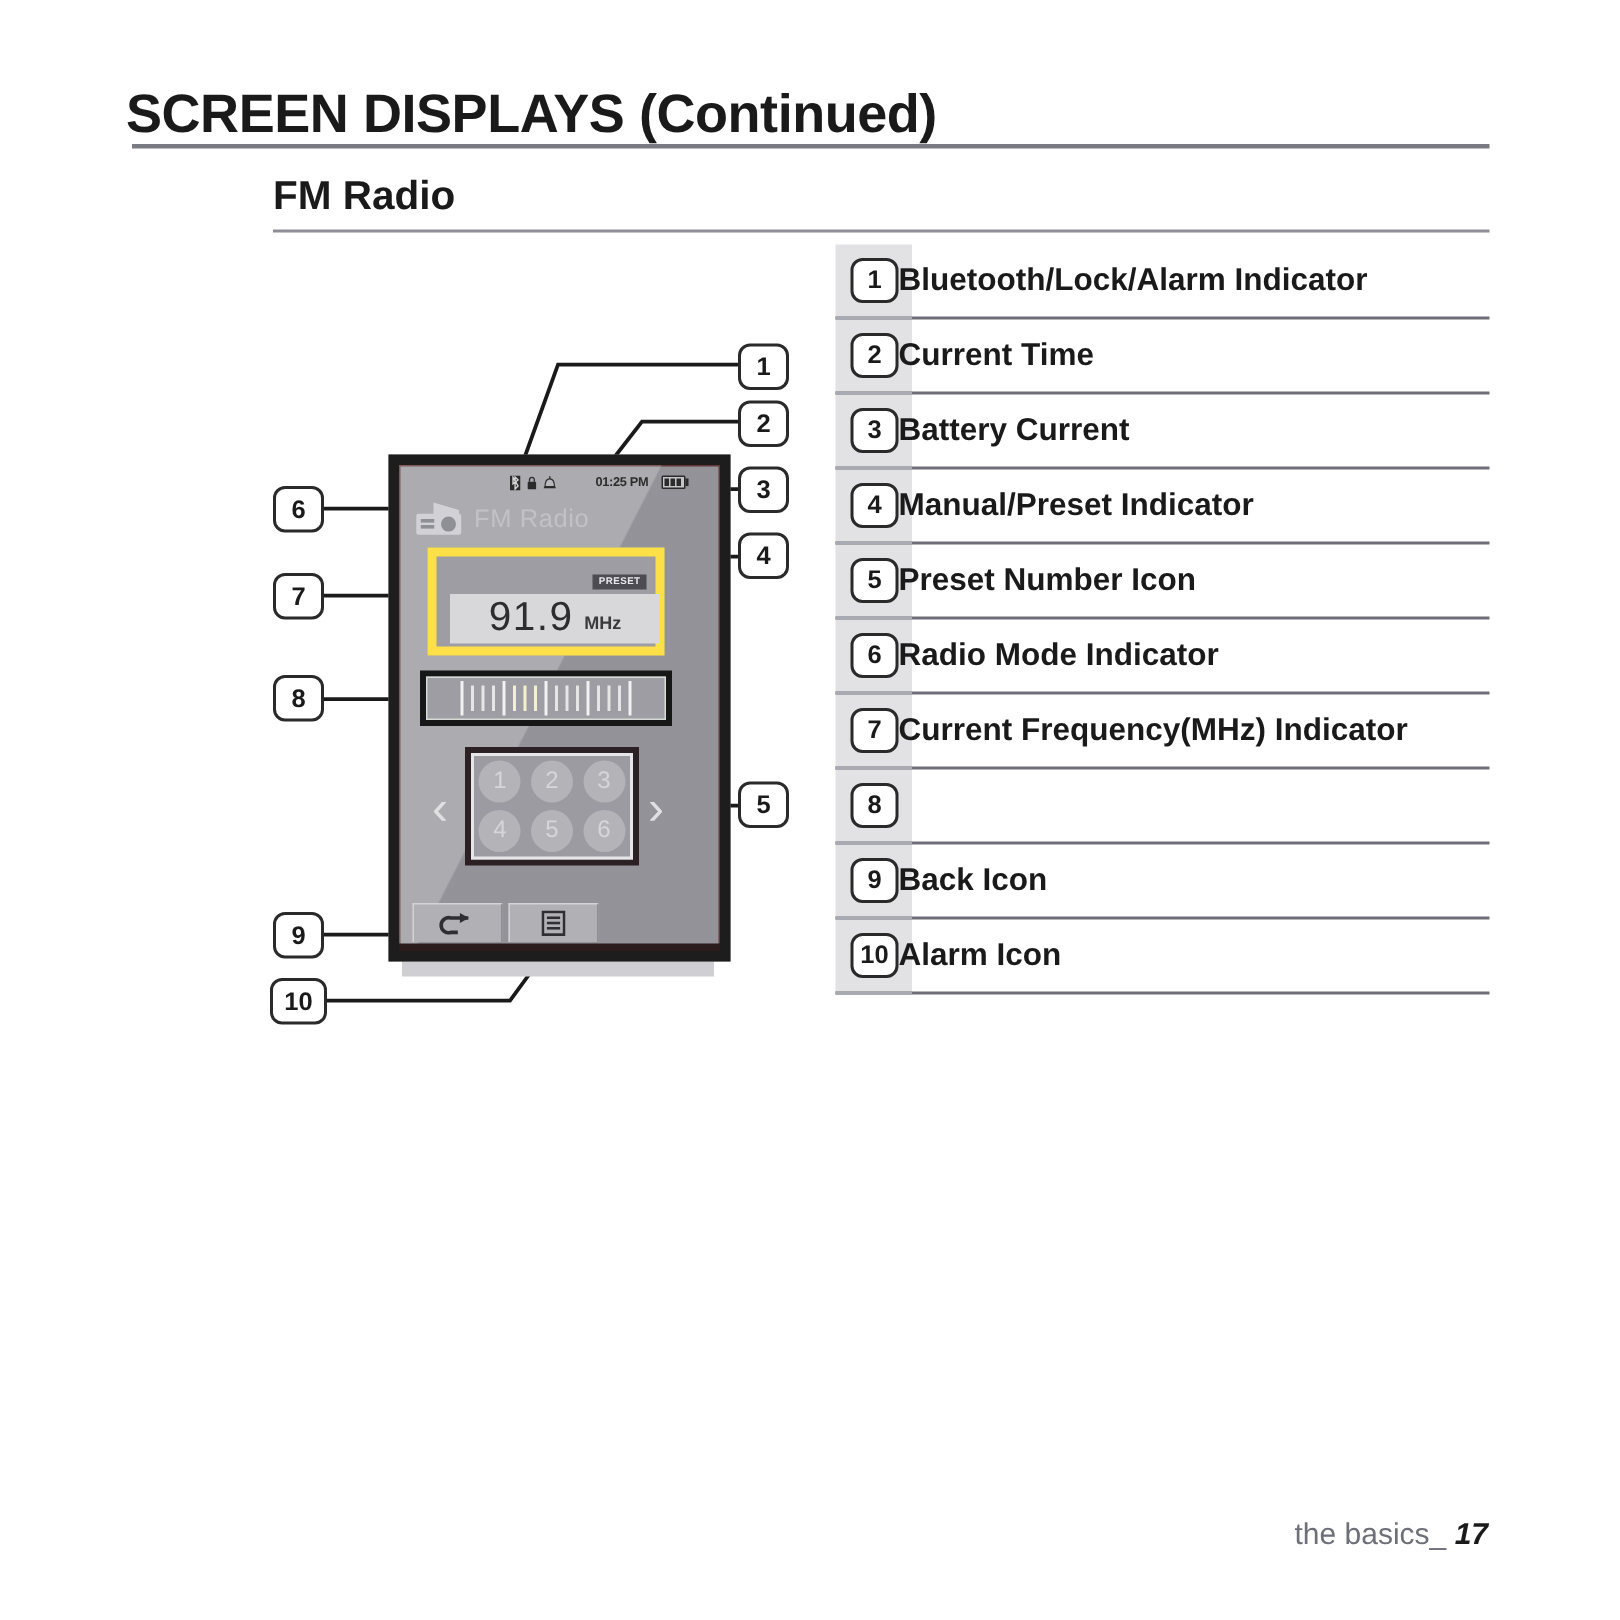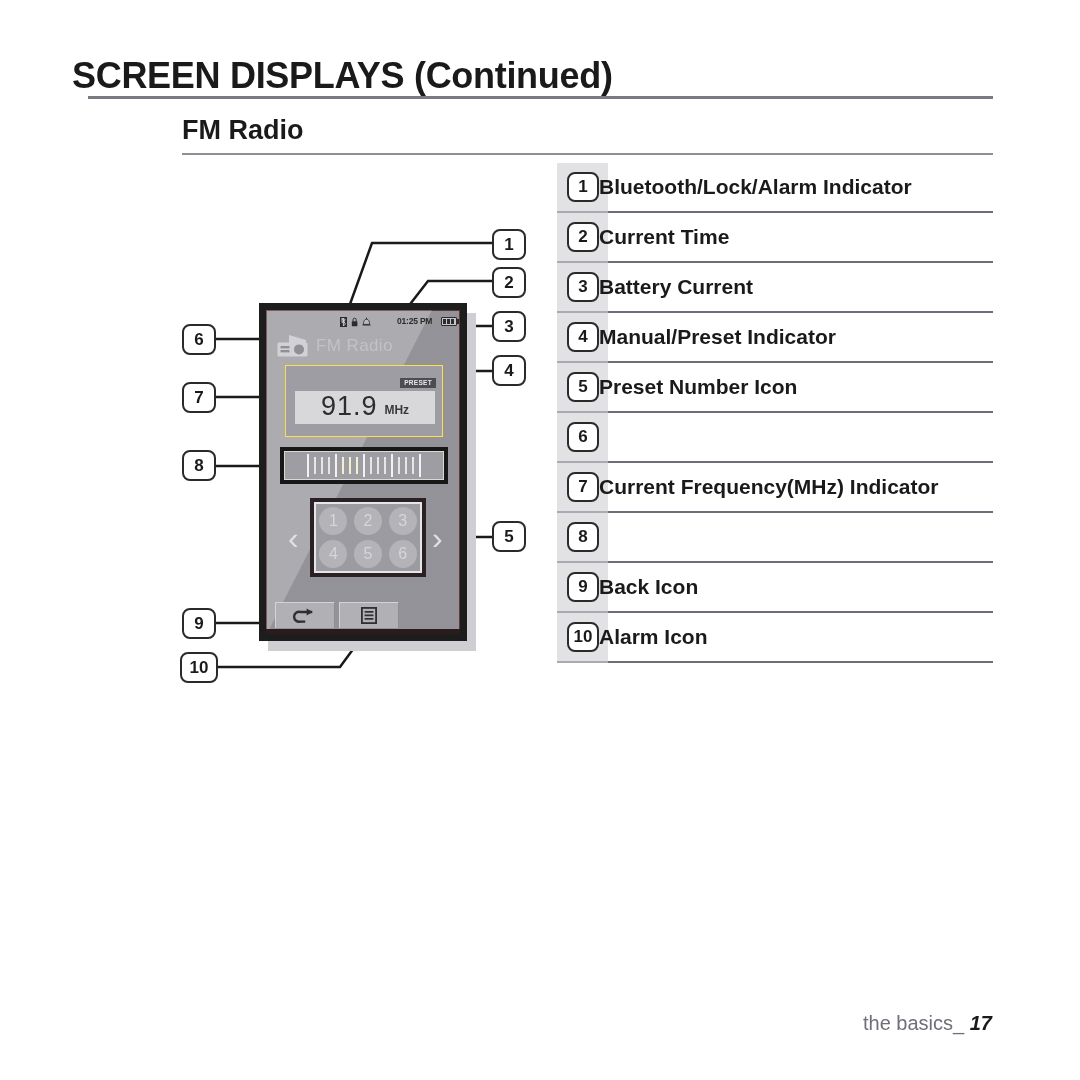--- a/index.html
+++ b/index.html
@@ -11,21 +11,21 @@
     width: 1080px;
     height: 1080px;
     position: relative;
     font-family: "Liberation Sans", sans-serif;
     overflow: hidden;
   }
 
   
   #page-title {
     position: absolute;
-    left: 72px;
+    left: 84px;
     top: 55px;
     font-size: 36px;
     font-weight: bold;
     color: #1a1a1a;
     letter-spacing: -0.3px;
     white-space: nowrap;
   }
   #title-rule {
     position: absolute;
     left: 88px;
@@ -131,21 +131,21 @@
     top: 313px;
     width: 208px;
     height: 338px;
     background: #cfcfd3;
     z-index: 8;
   }
   #device {
     position: absolute;
     left: 259px;
     top: 303px;
-    width: 208px;
+    width: 228px;
     height: 338px;
     background: #9b9ba1;
     border: 7px solid #1d1d1d;
     box-sizing: border-box;
     z-index: 10;
     overflow: hidden;
   }
   #device-inner-edge {
     position: absolute;
     left: 0; top: 0; right: 0; bottom: 0;
@@ -236,21 +236,21 @@
     z-index: 4;
   }
 
   
   #freq-panel {
     position: absolute;
     left: 19px;
     top: 55px;
     width: 158px;
     height: 72px;
-    border: 1px solid #fde047;
+    border: 6px solid #fde047;
     box-sizing: border-box;
     background: #9d9da3;
     z-index: 4;
   }
   #preset-badge {
     position: absolute;
     right: 6px;
     top: 12px;
     background: #4c4c52;
     color: #e9e9ec;
@@ -443,20 +443,21 @@
     <div class="legend-label">Manual/Preset Indicator</div>
   </div>
   <div class="legend-row">
     <div class="sep-left"></div>
     <div class="legend-num">5</div>
     <div class="legend-label">Preset Number Icon</div>
   </div>
   <div class="legend-row">
     <div class="sep-left"></div>
     <div class="legend-num">6</div>
+    <div class="legend-label">Radio Mode Indicator</div>
   </div>
   <div class="legend-row">
     <div class="sep-left"></div>
     <div class="legend-num">7</div>
     <div class="legend-label">Current Frequency(MHz) Indicator</div>
   </div>
   <div class="legend-row">
     <div class="sep-left"></div>
     <div class="legend-num">8</div>
   </div>

